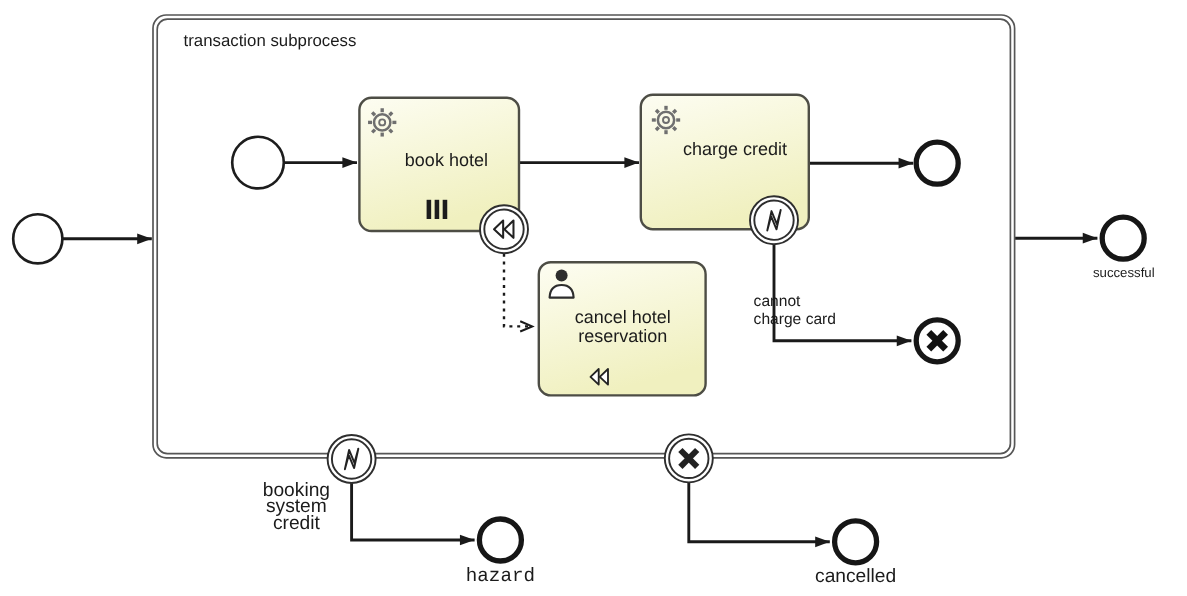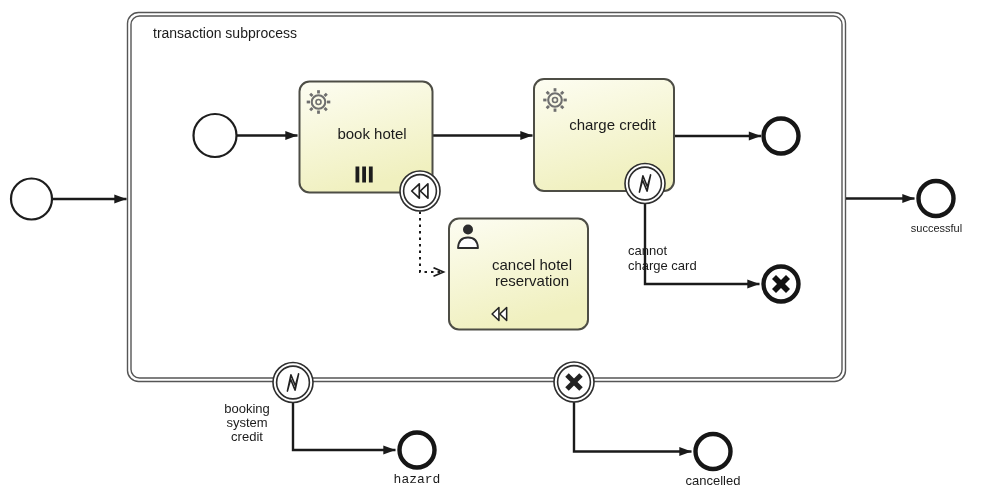--- a/index.html
+++ b/index.html
@@ -1,21 +1,21 @@
 <!DOCTYPE html>
 <html><head>
 <meta charset="utf-8">
 <style>
   html,body{margin:0;padding:0;background:#ffffff;}
   .stage{position:relative;width:989px;height:497px;background:#ffffff;overflow:hidden;
          font-family:"Liberation Sans",sans-serif;}
   .stage svg{position:absolute;left:0;top:0;}
   .lbl{position:absolute;color:#1b1b1b;white-space:nowrap;}
   .task-lbl{font-size:15px;text-align:center;line-height:15.5px;}
-  .evt-lbl{font-size:13px;text-align:center;line-height:14px;}
+  .evt-lbl{font-size:16px;text-align:center;line-height:14px;}
   .sub-lbl{font-size:14px;}
   .left-lbl{font-size:13px;text-align:left;line-height:14.5px;}
 </style>
 </head>
 <body>
 
 <div class="stage">
 
 <svg width="989" height="497" viewBox="0 0 989 497" xmlns="http://www.w3.org/2000/svg">
   <defs>
@@ -146,21 +146,21 @@
 </svg>
 
 <div class="lbl sub-lbl" style="left:141px;top:25px;margin-left:12px;">transaction subprocess</div>
 
 <div class="lbl task-lbl" style="left:300px;top:126px;width:144px;">book hotel</div>
 
 <div class="lbl task-lbl" style="left:534px;top:117px;width:157px;">
   <div>charge credit</div>
 </div>
 
-<div class="lbl task-lbl" style="left:449px;top:257px;width:140px;padding-left:13px;">
+<div class="lbl task-lbl" style="left:449px;top:257px;width:140px;">
   <div>cancel hotel</div>
   <div>reservation</div>
 </div>
 
 <div class="lbl left-lbl" style="left:628px;top:201px;margin-top:43px;">
   <div>cannot</div>
   <div>charge card</div>
 </div>
 
 <div class="lbl evt-lbl" style="left:197px;top:402px;width:100px;">

